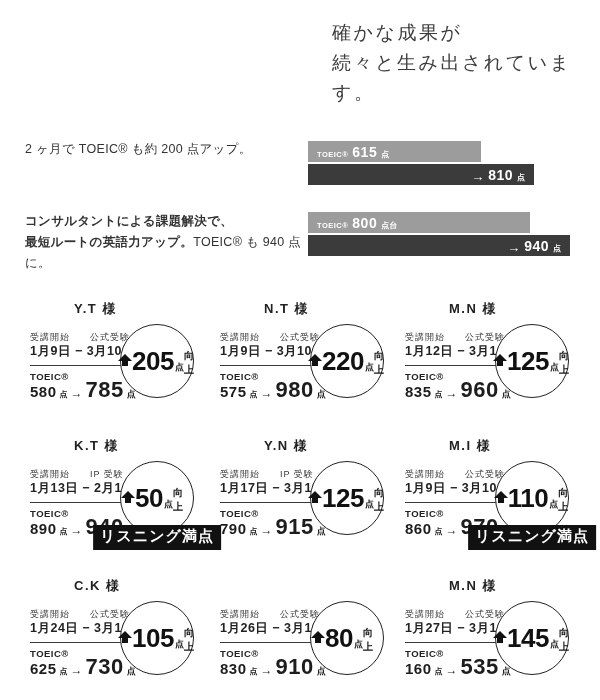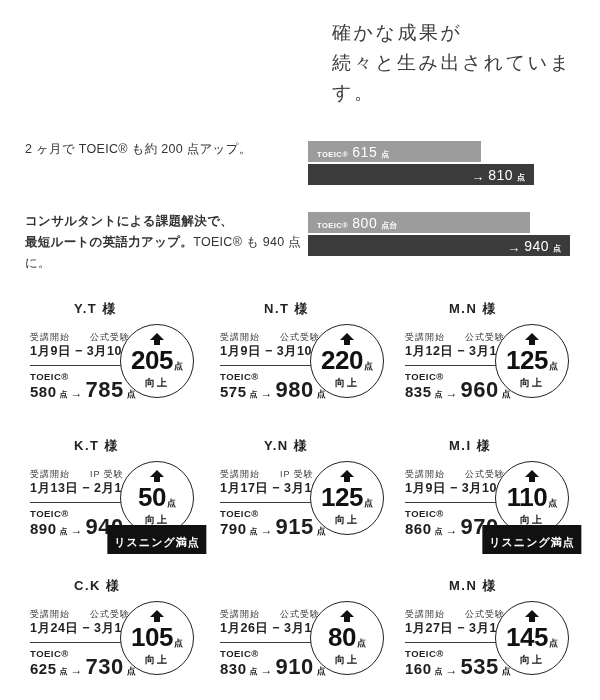--- a/index.html
+++ b/index.html
@@ -20,21 +20,21 @@
 
   
   .bars { position:absolute; left:308px; display:flex; flex-direction:column; gap:2px; }
   .bars1 { top:141px; }
   .bars2 { top:212px; }
   .bar { height:21px; display:flex; align-items:center; color:#fff; }
   .bar-label { display:flex; align-items:baseline; gap:4px; }
   .bar-before { background:#9c9c9c; padding-left:9px; }
   .bar-after  { background:#3b3b3b; justify-content:flex-end; padding-right:9px; }
   .bar .prefix { font-size:7.5px; font-weight:bold; letter-spacing:0.5px; }
-  .bar .val { font-size:14px; font-weight:normal; letter-spacing:0.5px; }
+  .bar .val { font-size:14px; font-weight:bold; letter-spacing:0.5px; }
   .bar .unit { font-size:8px; font-weight:bold; }
   .bar .arrow { font-size:13px; position:relative; top:1px; }
 
   
   .card { position:absolute; width:185px; height:118px; }
   .r1 { top:300px; } .r2 { top:437px; } .r3 { top:577px; }
   .c1 { left:30px; } .c2 { left:220px; } .c3 { left:405px; }
 
   .card .name { font-size:13px; font-weight:bold; letter-spacing:1.5px; color:#222;margin-left:44px; }
   .meta-labels { position:absolute; top:31px; left:0; display:flex; gap:20px;
@@ -47,34 +47,34 @@
   .score { position:absolute; top:77px; left:0; display:flex; align-items:baseline;
            gap:3px; color:#1d1d1d; white-space:nowrap; }
   .score .before { font-size:15px; font-weight:bold; letter-spacing:0.5px; }
   .score .unit-s { font-size:8px; font-weight:bold; }
   .score .arr { font-size:12px; }
   .score .after { font-size:22px; font-weight:bold; letter-spacing:0.5px; }
   .score .unit-m { font-size:9px; font-weight:bold; }
 
   .circle { position:absolute; left:90px; top:24px; width:74px; height:74px;
             border:1.5px solid #222; border-radius:50%; background:#fff;
-            display:flex; flex-direction:column; align-items:center; justify-content:center;
+            display:flex; flex-direction:row; align-items:center; justify-content:center;
             z-index:2; }
   .up-arrow { display:flex; flex-direction:column; align-items:center; margin-bottom:2px; }
   .up-arrow .tri { width:0; height:0; border-left:7px solid transparent;
                    border-right:7px solid transparent; border-bottom:7px solid #111; }
   .up-arrow .stem { width:6px; height:5px; background:#111; }
   .gain { display:flex; align-items:baseline; line-height:1; color:#111; }
   .gain .num { font-size:26px; font-weight:bold; letter-spacing:-0.5px; }
   .gain .unit { font-size:9px; font-weight:bold; margin-left:1px; }
   .gain-caption { font-size:10px; font-weight:bold; letter-spacing:2px; color:#111; margin-top:3px; }
 
   .badge { position:absolute; left:127px; top:88px; transform:translateX(-50%);
-           background:#111; color:#fff; font-size:11px; font-weight:bold; letter-spacing:1px;
-           padding:10px 7px 4px; white-space:nowrap; z-index:3; }
+           background:#111; color:#fff; font-size:15px; font-weight:bold; letter-spacing:1px;
+           padding:2px 7px 4px; white-space:nowrap; z-index:3; }
 </style>
 </head>
 <body>
 
 <div class="page">
 
   <h1 class="title">
     <span>確かな成果が</span>
     <span>続々と生み出されています。</span>
   </h1>

